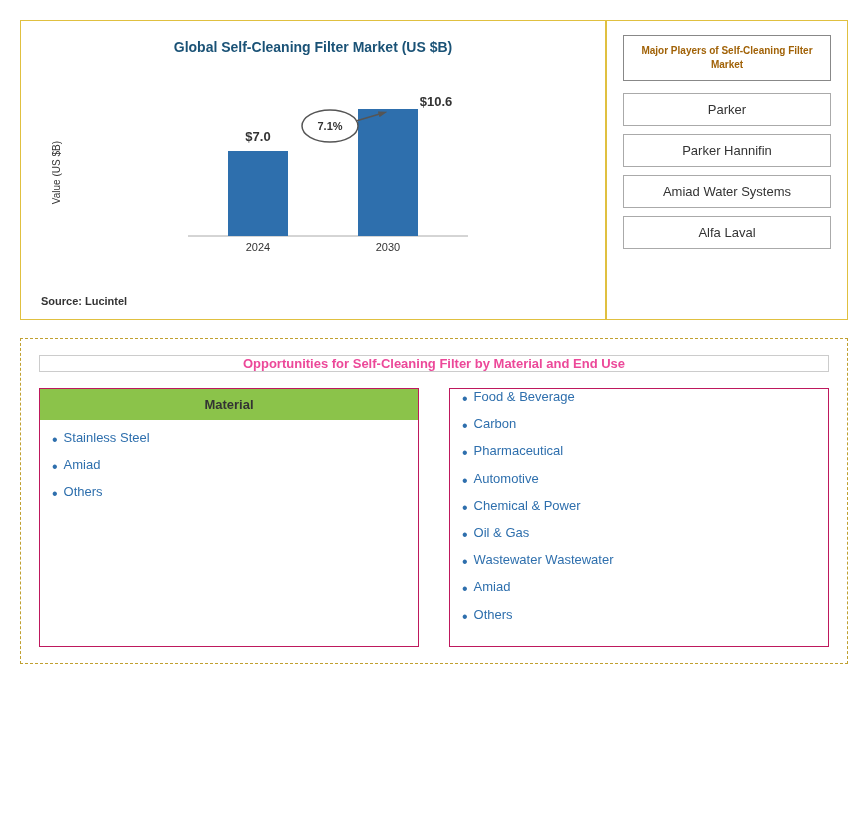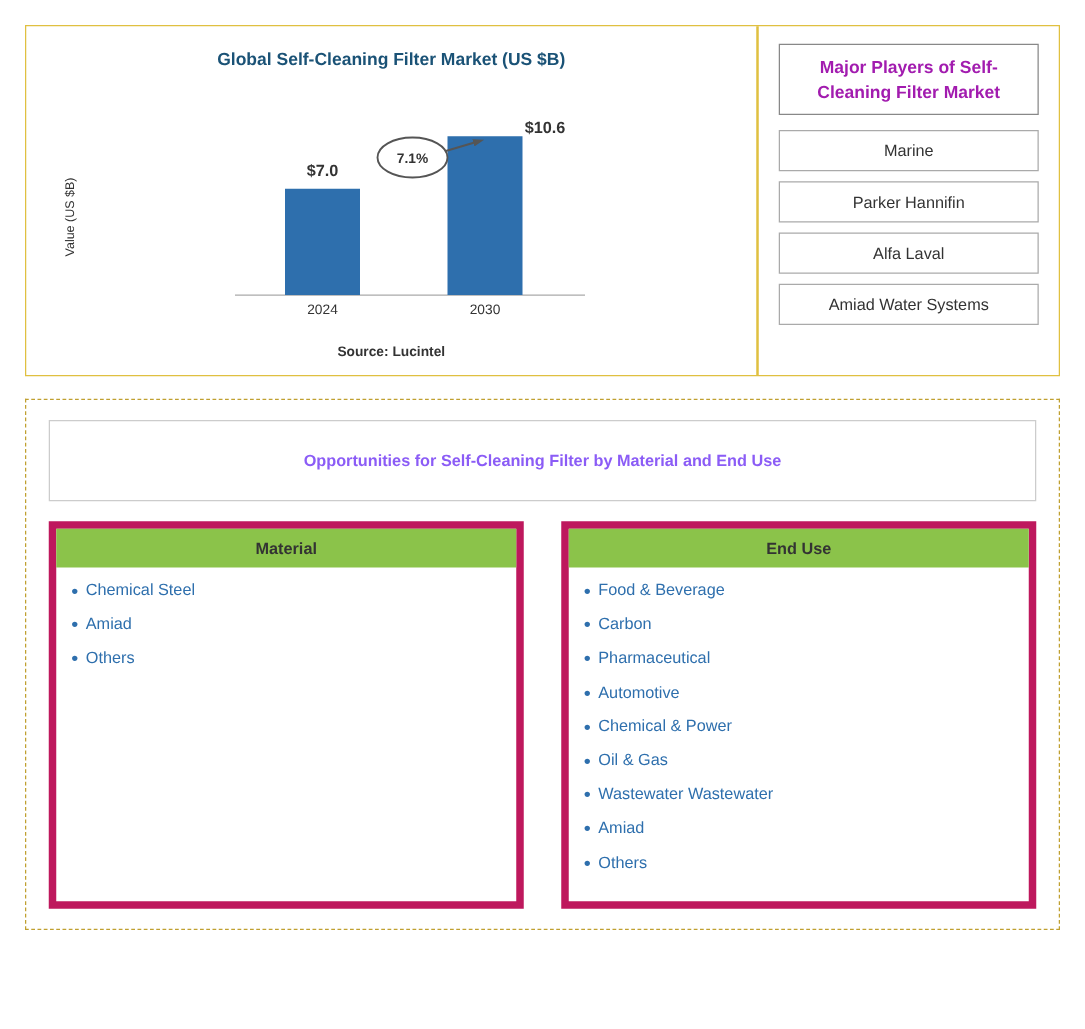--- a/index.html
+++ b/index.html
@@ -33,37 +33,36 @@
 
     .chart-title {
       text-align: center;
       font-size: 14px;
       font-weight: bold;
       color: #1a5276;
       margin-bottom: 16px;
     }
 
     .source-text {
-      text-align: center;
       font-size: 11px;
       font-weight: bold;
       color: #333;
-      margin-top: 0;
+      margin-top: 20px;
     }
 
     
     .players-panel {
       width: 240px;
       padding: 14px 16px;
     }
 
     .players-title {
-      font-size: 14px;
-      font-weight: bold;
-      color: #a21caf;
+      font-size: 10px;
+      font-weight: bold;
+      color: #a16207;
       text-align: center;
       border: 1.5px solid #888;
       padding: 8px 10px;
       margin-bottom: 12px;
       line-height: 1.4;
     }
 
     .player-item {
       border: 1px solid #aaa;
       padding: 8px 12px;
@@ -76,34 +75,34 @@
     
     .bottom-section {
       border: 1.5px dashed #c0a030;
       padding: 16px 18px;
     }
 
     .bottom-title {
       text-align: center;
       font-size: 13px;
       font-weight: bold;
-      color: #8b5cf6;
+      color: #ec4899;
       margin-bottom: 16px;
       border: 1px solid #ccc;
-      padding: 24px;
+      padding: 0;
     }
 
     .columns-container {
       display: flex;
       gap: 30px;
     }
 
     .column {
       flex: 1;
-      border: 6px solid #be185d;
+      border: 1px solid #be185d;
       padding: 0 0 12px 0;
     }
 
     .column-header {
       background: #8bc34a;
       text-align: center;
       font-size: 13px;
       font-weight: bold;
       color: #333;
       padding: 8px;
@@ -170,53 +169,52 @@
           </svg>
         </div>
       </div>
 
       <div class="source-text">Source: Lucintel</div>
     </div>
 
     <div class="players-panel">
       <div class="players-title">Major Players of Self-Cleaning Filter Market</div>
 
-      <div class="player-item">Marine</div>
+      <div class="player-item">Parker</div>
       <div class="player-item">Parker Hannifin</div>
+      <div class="player-item">Amiad Water Systems</div>
       <div class="player-item">Alfa Laval</div>
-      <div class="player-item">Amiad Water Systems</div>
     </div>
 
   </div>
 
   <div class="bottom-section">
     <div class="bottom-title">Opportunities for Self-Cleaning Filter by Material and End Use</div>
 
     <div class="columns-container">
 
       <div class="column">
         <div class="column-header">Material</div>
         <div class="column-items">
           <div class="column-item">
             <span class="bullet">•</span>
-            <span>Chemical Steel</span>
+            <span>Stainless Steel</span>
           </div>
           <div class="column-item">
             <span class="bullet">•</span>
             <span>Amiad</span>
           </div>
           <div class="column-item">
             <span class="bullet">•</span>
             <span>Others</span>
           </div>
         </div>
       </div>
 
       <div class="column">
-        <div class="column-header">End Use</div>
         <div class="column-items">
           <div class="column-item">
             <span class="bullet">•</span>
             <span>Food &amp; Beverage</span>
           </div>
           <div class="column-item">
             <span class="bullet">•</span>
             <span>Carbon</span>
           </div>
           <div class="column-item">

